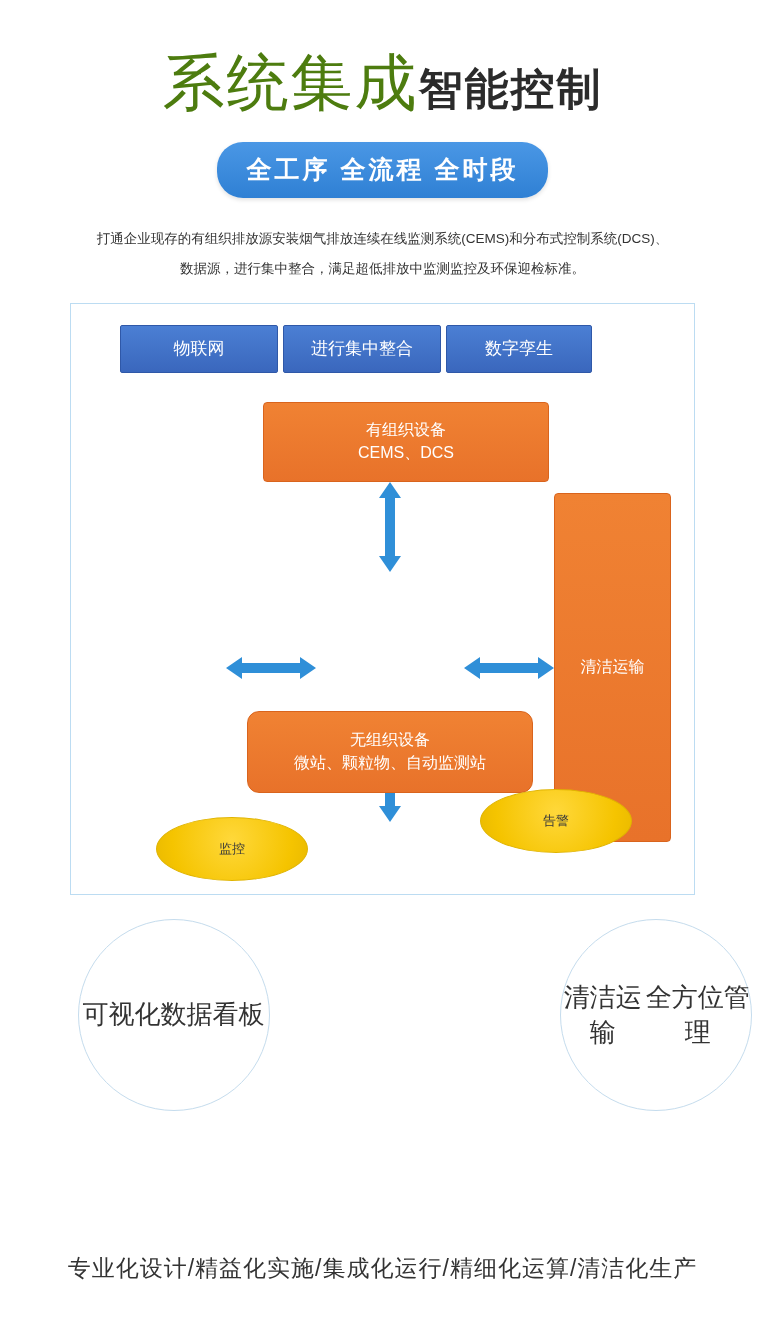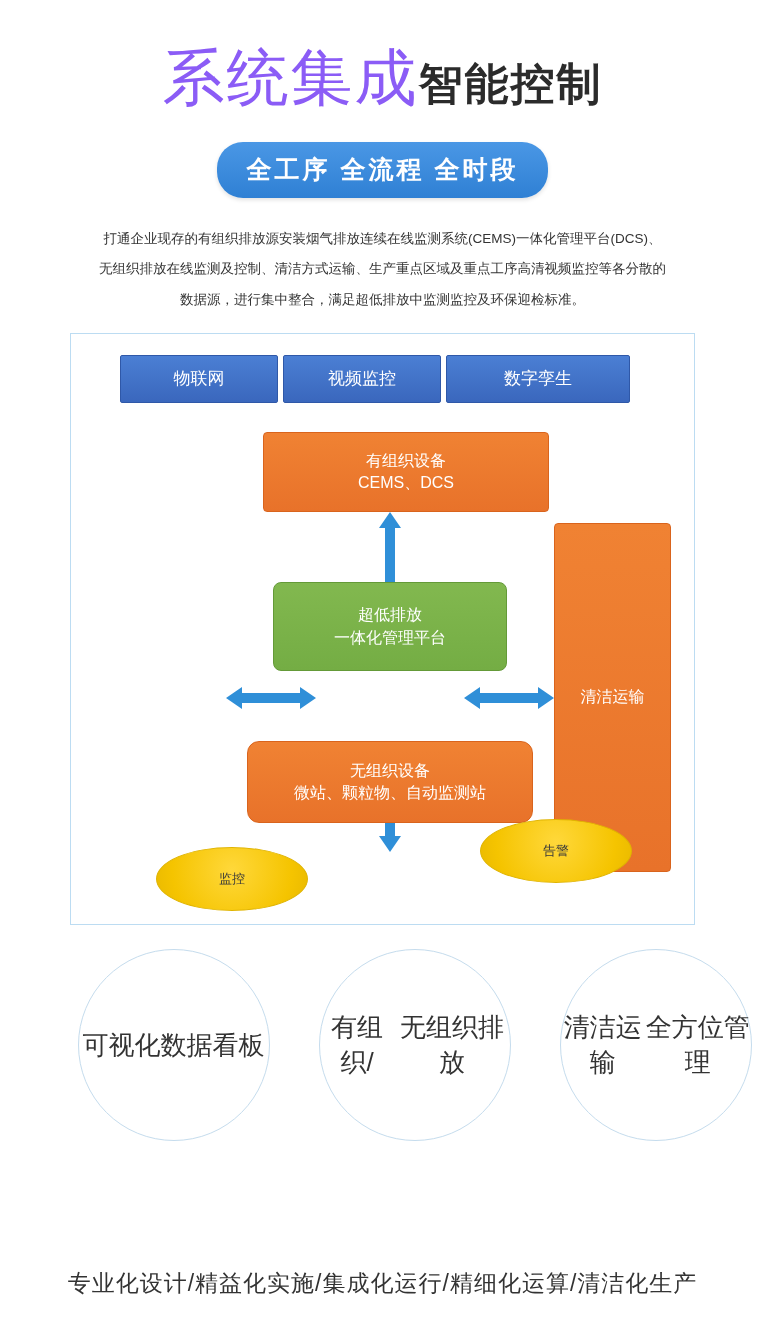--- a/index.html
+++ b/index.html
@@ -20,22 +20,22 @@
   .title-row {
     text-align: center;
     margin-top: 52px;
     white-space: nowrap;
     line-height: 1;
   }
   .title-light {
     font-size: 62px;
     font-weight: 400;
     letter-spacing: 2px;
-    color: #8b5cf6;
-    font-family: Liberation Mono, monospace;
+    color: #4d7c0f;
+    font-family: Liberation Sans, sans-serif;
   }
   .title-bold {
     font-size: 44px;
     font-weight: bold;
     letter-spacing: 2px;
     color: #2b2b2b;
     font-family: "Liberation Sans", sans-serif;
   }
 
   
@@ -151,41 +151,40 @@
   }
   .c1 { left: 45px; }
   .c2 { left: 286px; }
   .c3 { left: 527px; }
 
   
   .footer {
     position: absolute;
     left: 0;
     right: 0;
-    bottom: 28px;
+    bottom: 43px;
     text-align: center;
     font-size: 23px;
     color: #333;
     letter-spacing: 1px;
   }
 </style>
 </head>
 <body>
 
 <div class="title-row">
   <span class="title-light">系统集成</span><span class="title-bold">智能控制</span>
 </div>
 
 <div class="pill-wrap">
   <div class="pill">全工序 全流程 全时段</div>
 </div>
 
 <div class="desc">
-  <div>打通企业现存的有组织排放源安装烟气排放连续在线监测系统(CEMS)一体化管理平台(DCS)、</div>
-  <div>无组织排放在线监测及控制、清洁方式运输、生产重点区域及重点工序高清视频监控等各分散的</div>
+  <div>打通企业现存的有组织排放源安装烟气排放连续在线监测系统(CEMS)和分布式控制系统(DCS)、</div>
   <div>数据源，进行集中整合，满足超低排放中监测监控及环保迎检标准。</div>
 </div>
 
 <div class="diagram">
 
   <svg class="arrow" style="left:0;top:0;" width="625" height="592">
 
     <g fill="#2f8fd8">
 
       <polygon points="319,178 330,194 324,194 324,224 314,224 314,194 308,194"></polygon>
@@ -199,63 +198,55 @@
 
       <polygon points="393,364 409,353 409,359 439,359 439,369 409,369 409,375"></polygon>
       <polygon points="483,364 467,353 467,359 437,359 437,369 467,369 467,375"></polygon>
     </g>
   </svg>
 
   <div class="box box-blue" style="left:49px; top:21px; width:158px; height:48px;">
     <span>物联网</span>
   </div>
   <div class="box box-blue" style="left:212px; top:21px; width:158px; height:48px;">
-    <span>视频监控</span>
-  </div>
-  <div class="box box-blue" style="left:375px; top:21px; width:184px; height:48px;">
+    <span>进行集中整合</span>
+  </div>
+  <div class="box box-blue" style="left:375px; top:21px; width:146px; height:48px;">
     <span>数字孪生</span>
   </div>
 
   <div class="box box-orange" style="left:192px; top:98px; width:286px; height:80px;">
     <span>有组织设备</span>
     <span>CEMS、DCS</span>
   </div>
 
 
   <div class="box box-orange" style="left:483px; top:189px; width:117px; height:349px;">
     <span>清洁运输</span>
   </div>
 
-  <div class="box box-green" style="left:202px; top:248px; width:234px; height:89px;">
-    <span>超低排放</span>
-    <span>一体化管理平台</span>
-  </div>
 
   <div class="box box-orange" style="left:176px; top:407px; width:286px; height:82px;border-radius:12px;">
     <span>无组织设备</span>
     <span>微站、颗粒物、自动监测站</span>
   </div>
 
   <div class="ellipse" style="left:85px; top:513px; width:150px; height:62px;">
     <span>监控</span>
   </div>
   <div class="ellipse" style="left:409px; top:485px; width:150px; height:62px;">
     <span>告警</span>
   </div>
 
 </div>
 
 <div class="circles">
   <div class="circle c1">
     <span>可视化</span>
     <span>数据看板</span>
   </div>
-  <div class="circle c2">
-    <span>有组织/</span>
-    <span>无组织排放</span>
-  </div>
   <div class="circle c3">
     <span>清洁运输</span>
     <span>全方位管理</span>
   </div>
 </div>
 
 <div class="footer">专业化设计/精益化实施/集成化运行/精细化运算/清洁化生产</div>
 
 </body></html>

